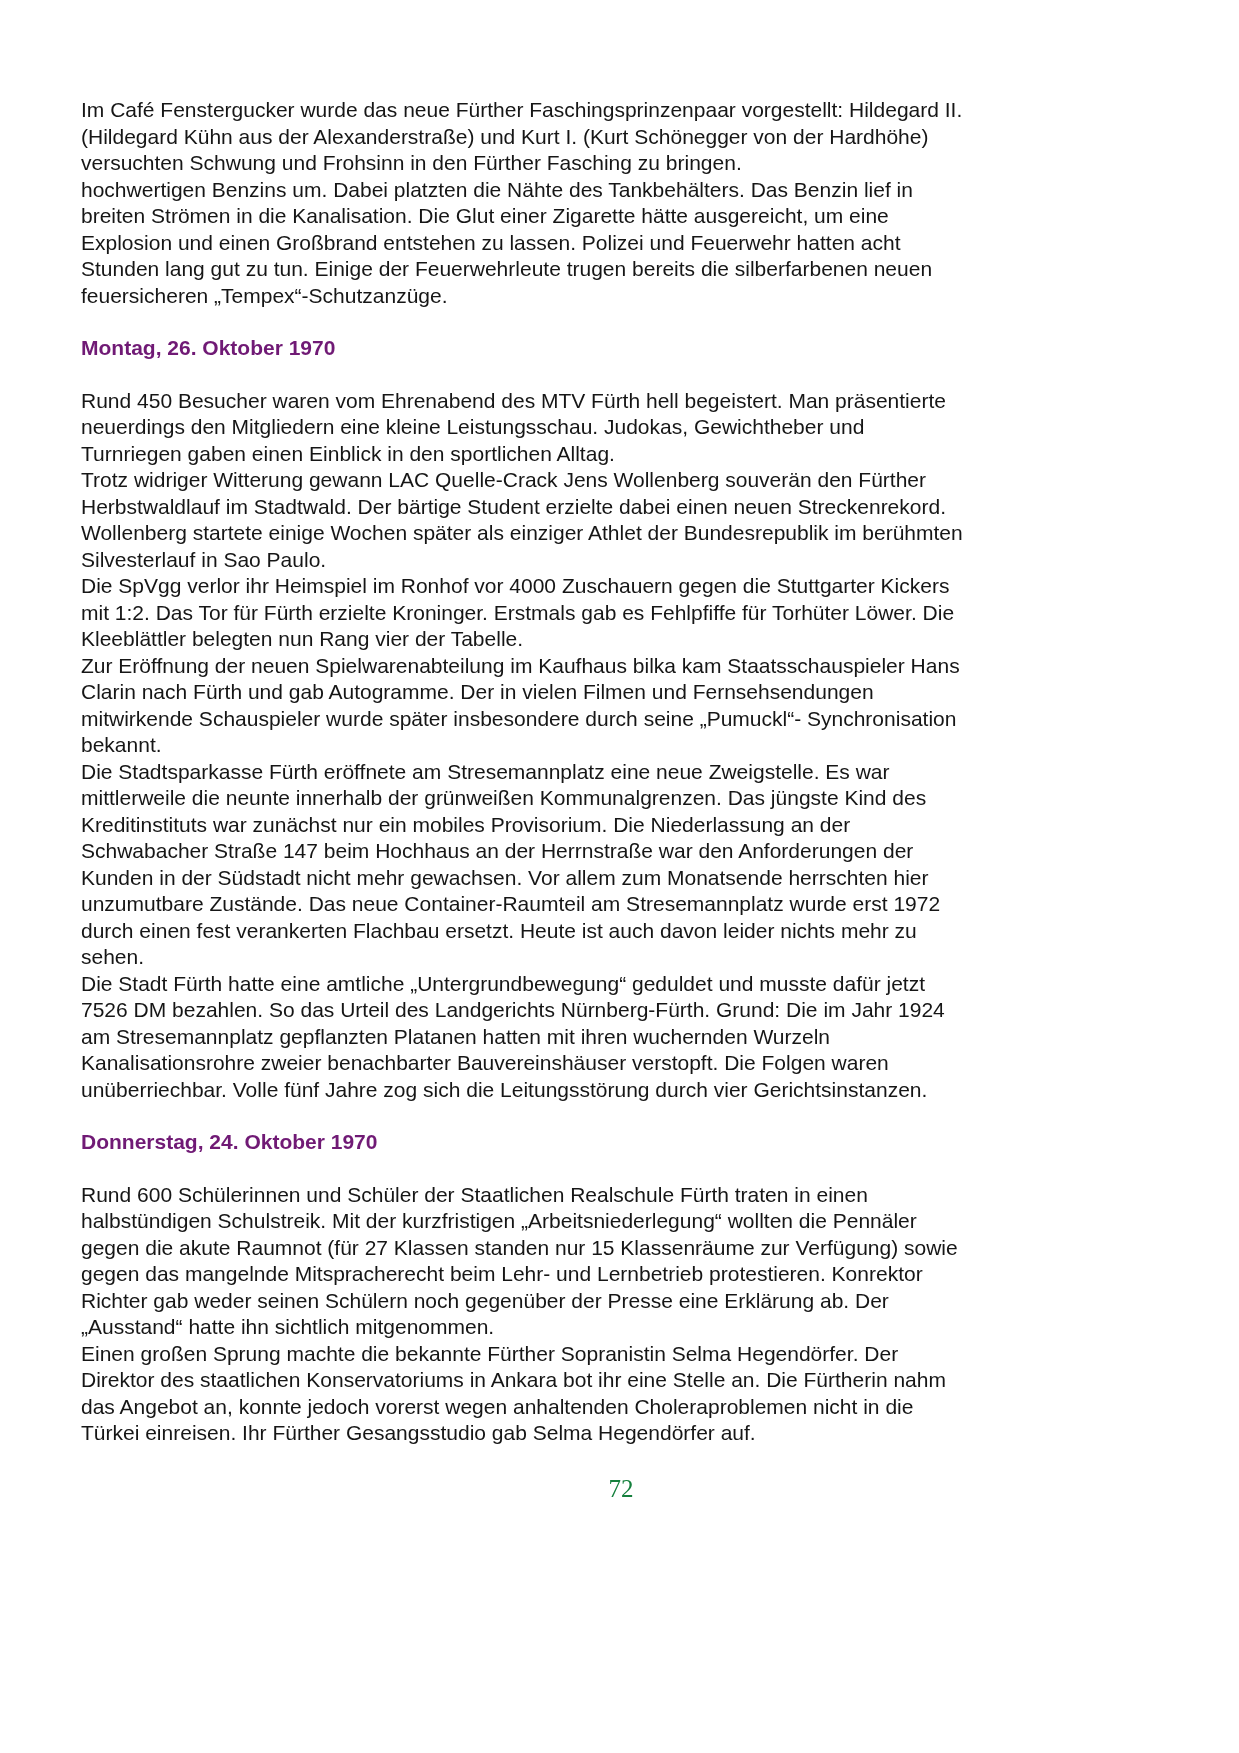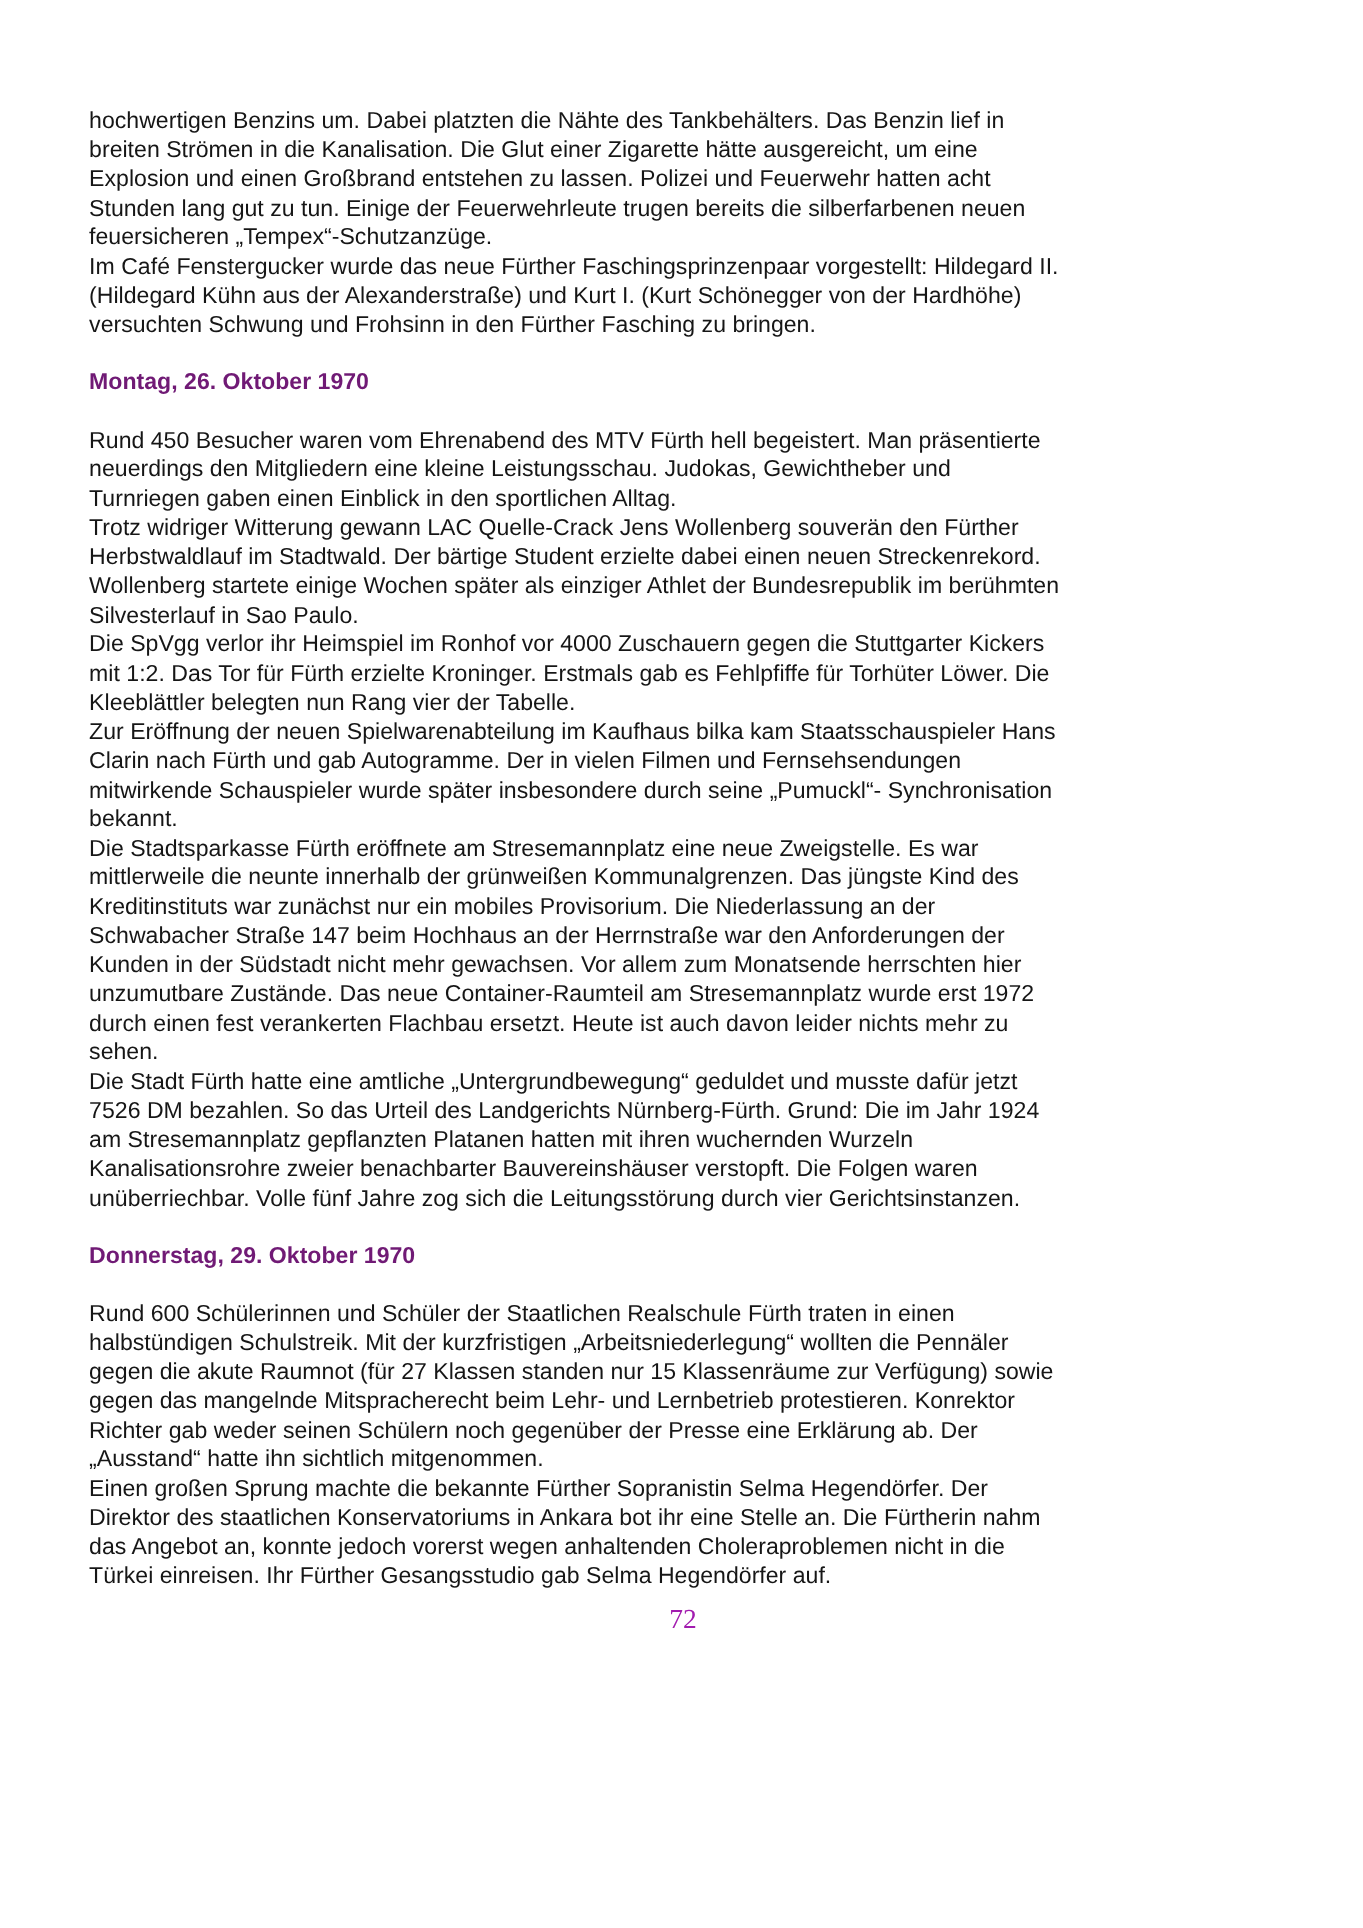--- a/index.html
+++ b/index.html
@@ -29,40 +29,40 @@
     font-weight: 400;
   }
   .heading {
     margin: 26px 0 26px 0;
     font-size: 21px;
     line-height: 26.5px;
     font-weight: 700;
     color: #701a75;
   }
   .page-number {
-    margin-top: 12px;
+    margin-top: 28px;
     text-align: center;
     font-family: "Liberation Serif", serif;
     font-size: 25px;
-    color: #a21caf;
+    color: #15803d;
   }
 </style>
 </head>
 <body>
 
 <main class="page">
   <article id="sections">
+      <p class="para">Im Café Fenstergucker wurde das neue Fürther Faschingsprinzenpaar vorgestellt: Hildegard II.
+(Hildegard Kühn aus der Alexanderstraße) und Kurt I. (Kurt Schönegger von der Hardhöhe)
+versuchten Schwung und Frohsinn in den Fürther Fasching zu bringen.</p>
       <p class="para">hochwertigen Benzins um. Dabei platzten die Nähte des Tankbehälters. Das Benzin lief in
 breiten Strömen in die Kanalisation. Die Glut einer Zigarette hätte ausgereicht, um eine
 Explosion und einen Großbrand entstehen zu lassen. Polizei und Feuerwehr hatten acht
 Stunden lang gut zu tun. Einige der Feuerwehrleute trugen bereits die silberfarbenen neuen
 feuersicheren „Tempex“-Schutzanzüge.</p>
-      <p class="para">Im Café Fenstergucker wurde das neue Fürther Faschingsprinzenpaar vorgestellt: Hildegard II.
-(Hildegard Kühn aus der Alexanderstraße) und Kurt I. (Kurt Schönegger von der Hardhöhe)
-versuchten Schwung und Frohsinn in den Fürther Fasching zu bringen.</p>
       <h2 class="heading">Montag, 26. Oktober 1970</h2>
       <p class="para">Rund 450 Besucher waren vom Ehrenabend des MTV Fürth hell begeistert. Man präsentierte
 neuerdings den Mitgliedern eine kleine Leistungsschau. Judokas, Gewichtheber und
 Turnriegen gaben einen Einblick in den sportlichen Alltag.</p>
       <p class="para">Trotz widriger Witterung gewann LAC Quelle-Crack Jens Wollenberg souverän den Fürther
 Herbstwaldlauf im Stadtwald. Der bärtige Student erzielte dabei einen neuen Streckenrekord.
 Wollenberg startete einige Wochen später als einziger Athlet der Bundesrepublik im berühmten
 Silvesterlauf in Sao Paulo.</p>
       <p class="para">Die SpVgg verlor ihr Heimspiel im Ronhof vor 4000 Zuschauern gegen die Stuttgarter Kickers
 mit 1:2. Das Tor für Fürth erzielte Kroninger. Erstmals gab es Fehlpfiffe für Torhüter Löwer. Die
@@ -77,21 +77,21 @@
 Schwabacher Straße 147 beim Hochhaus an der Herrnstraße war den Anforderungen der
 Kunden in der Südstadt nicht mehr gewachsen. Vor allem zum Monatsende herrschten hier
 unzumutbare Zustände. Das neue Container-Raumteil am Stresemannplatz wurde erst 1972
 durch einen fest verankerten Flachbau ersetzt. Heute ist auch davon leider nichts mehr zu
 sehen.</p>
       <p class="para">Die Stadt Fürth hatte eine amtliche „Untergrundbewegung“ geduldet und musste dafür jetzt
 7526 DM bezahlen. So das Urteil des Landgerichts Nürnberg-Fürth. Grund: Die im Jahr 1924
 am Stresemannplatz gepflanzten Platanen hatten mit ihren wuchernden Wurzeln
 Kanalisationsrohre zweier benachbarter Bauvereinshäuser verstopft. Die Folgen waren
 unüberriechbar. Volle fünf Jahre zog sich die Leitungsstörung durch vier Gerichtsinstanzen.</p>
-      <h2 class="heading">Donnerstag, 29. Oktober 1970</h2>
+      <h2 class="heading">Donnerstag, 24. Oktober 1970</h2>
       <p class="para">Rund 600 Schülerinnen und Schüler der Staatlichen Realschule Fürth traten in einen
 halbstündigen Schulstreik. Mit der kurzfristigen „Arbeitsniederlegung“ wollten die Pennäler
 gegen die akute Raumnot (für 27 Klassen standen nur 15 Klassenräume zur Verfügung) sowie
 gegen das mangelnde Mitspracherecht beim Lehr- und Lernbetrieb protestieren. Konrektor
 Richter gab weder seinen Schülern noch gegenüber der Presse eine Erklärung ab. Der
 „Ausstand“ hatte ihn sichtlich mitgenommen.</p>
       <p class="para">Einen großen Sprung machte die bekannte Fürther Sopranistin Selma Hegendörfer. Der
 Direktor des staatlichen Konservatoriums in Ankara bot ihr eine Stelle an. Die Fürtherin nahm
 das Angebot an, konnte jedoch vorerst wegen anhaltenden Choleraproblemen nicht in die
 Türkei einreisen. Ihr Fürther Gesangsstudio gab Selma Hegendörfer auf.</p>

